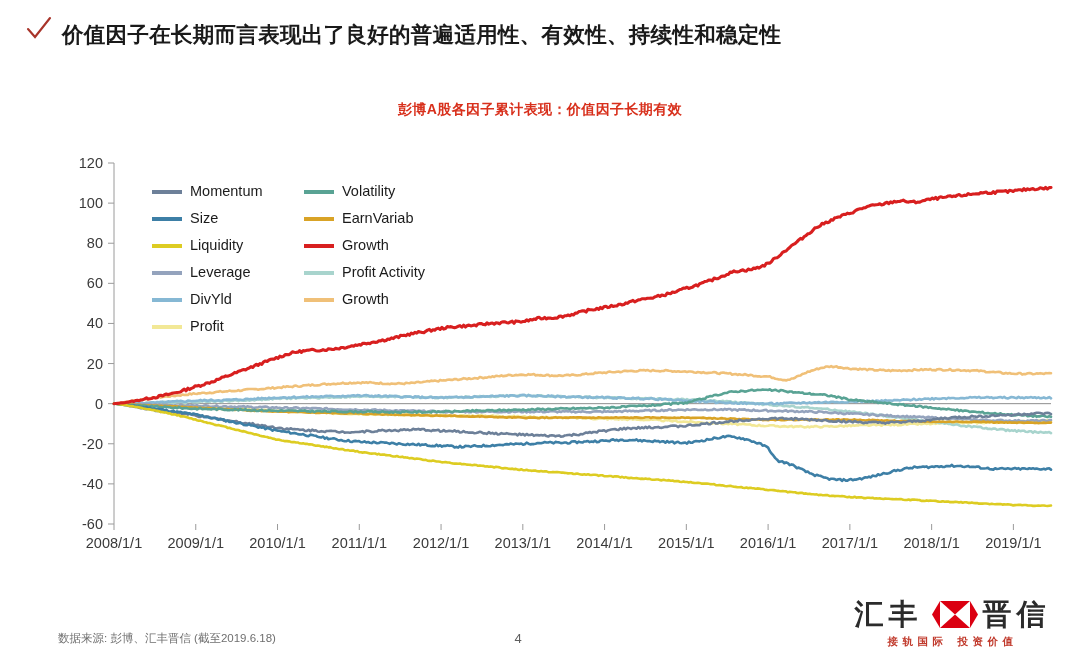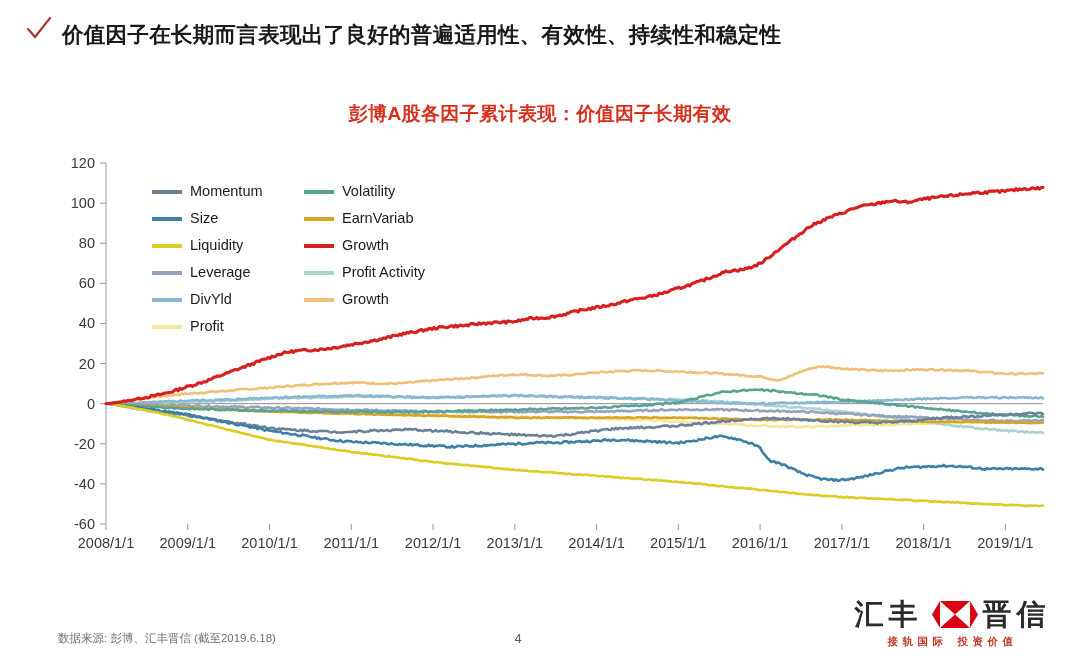--- a/index.html
+++ b/index.html
@@ -43,30 +43,30 @@
     padding-top: 2px;
     margin-top: 12px;
   }
 
   
   #chart-title {
     position: absolute;
     left: 0; top: 101px;
     width: 1080px;
     text-align: center;
-    font-size: 19px;
+    font-size: 14px;
     font-weight: bold;
     color: #d8301c;
     letter-spacing: 0.4px;
   }
 
   
   #chart-region {
     position: absolute;
-    left: 0; top: 146px;
+    left: 8px; top: 146px;
     width: 895px;
     height: 420px;
   }
   #chart-svg { display: block; }
 
   
   #chart-legend {
     position: absolute;
     left: 152px;
     top: 178px;

